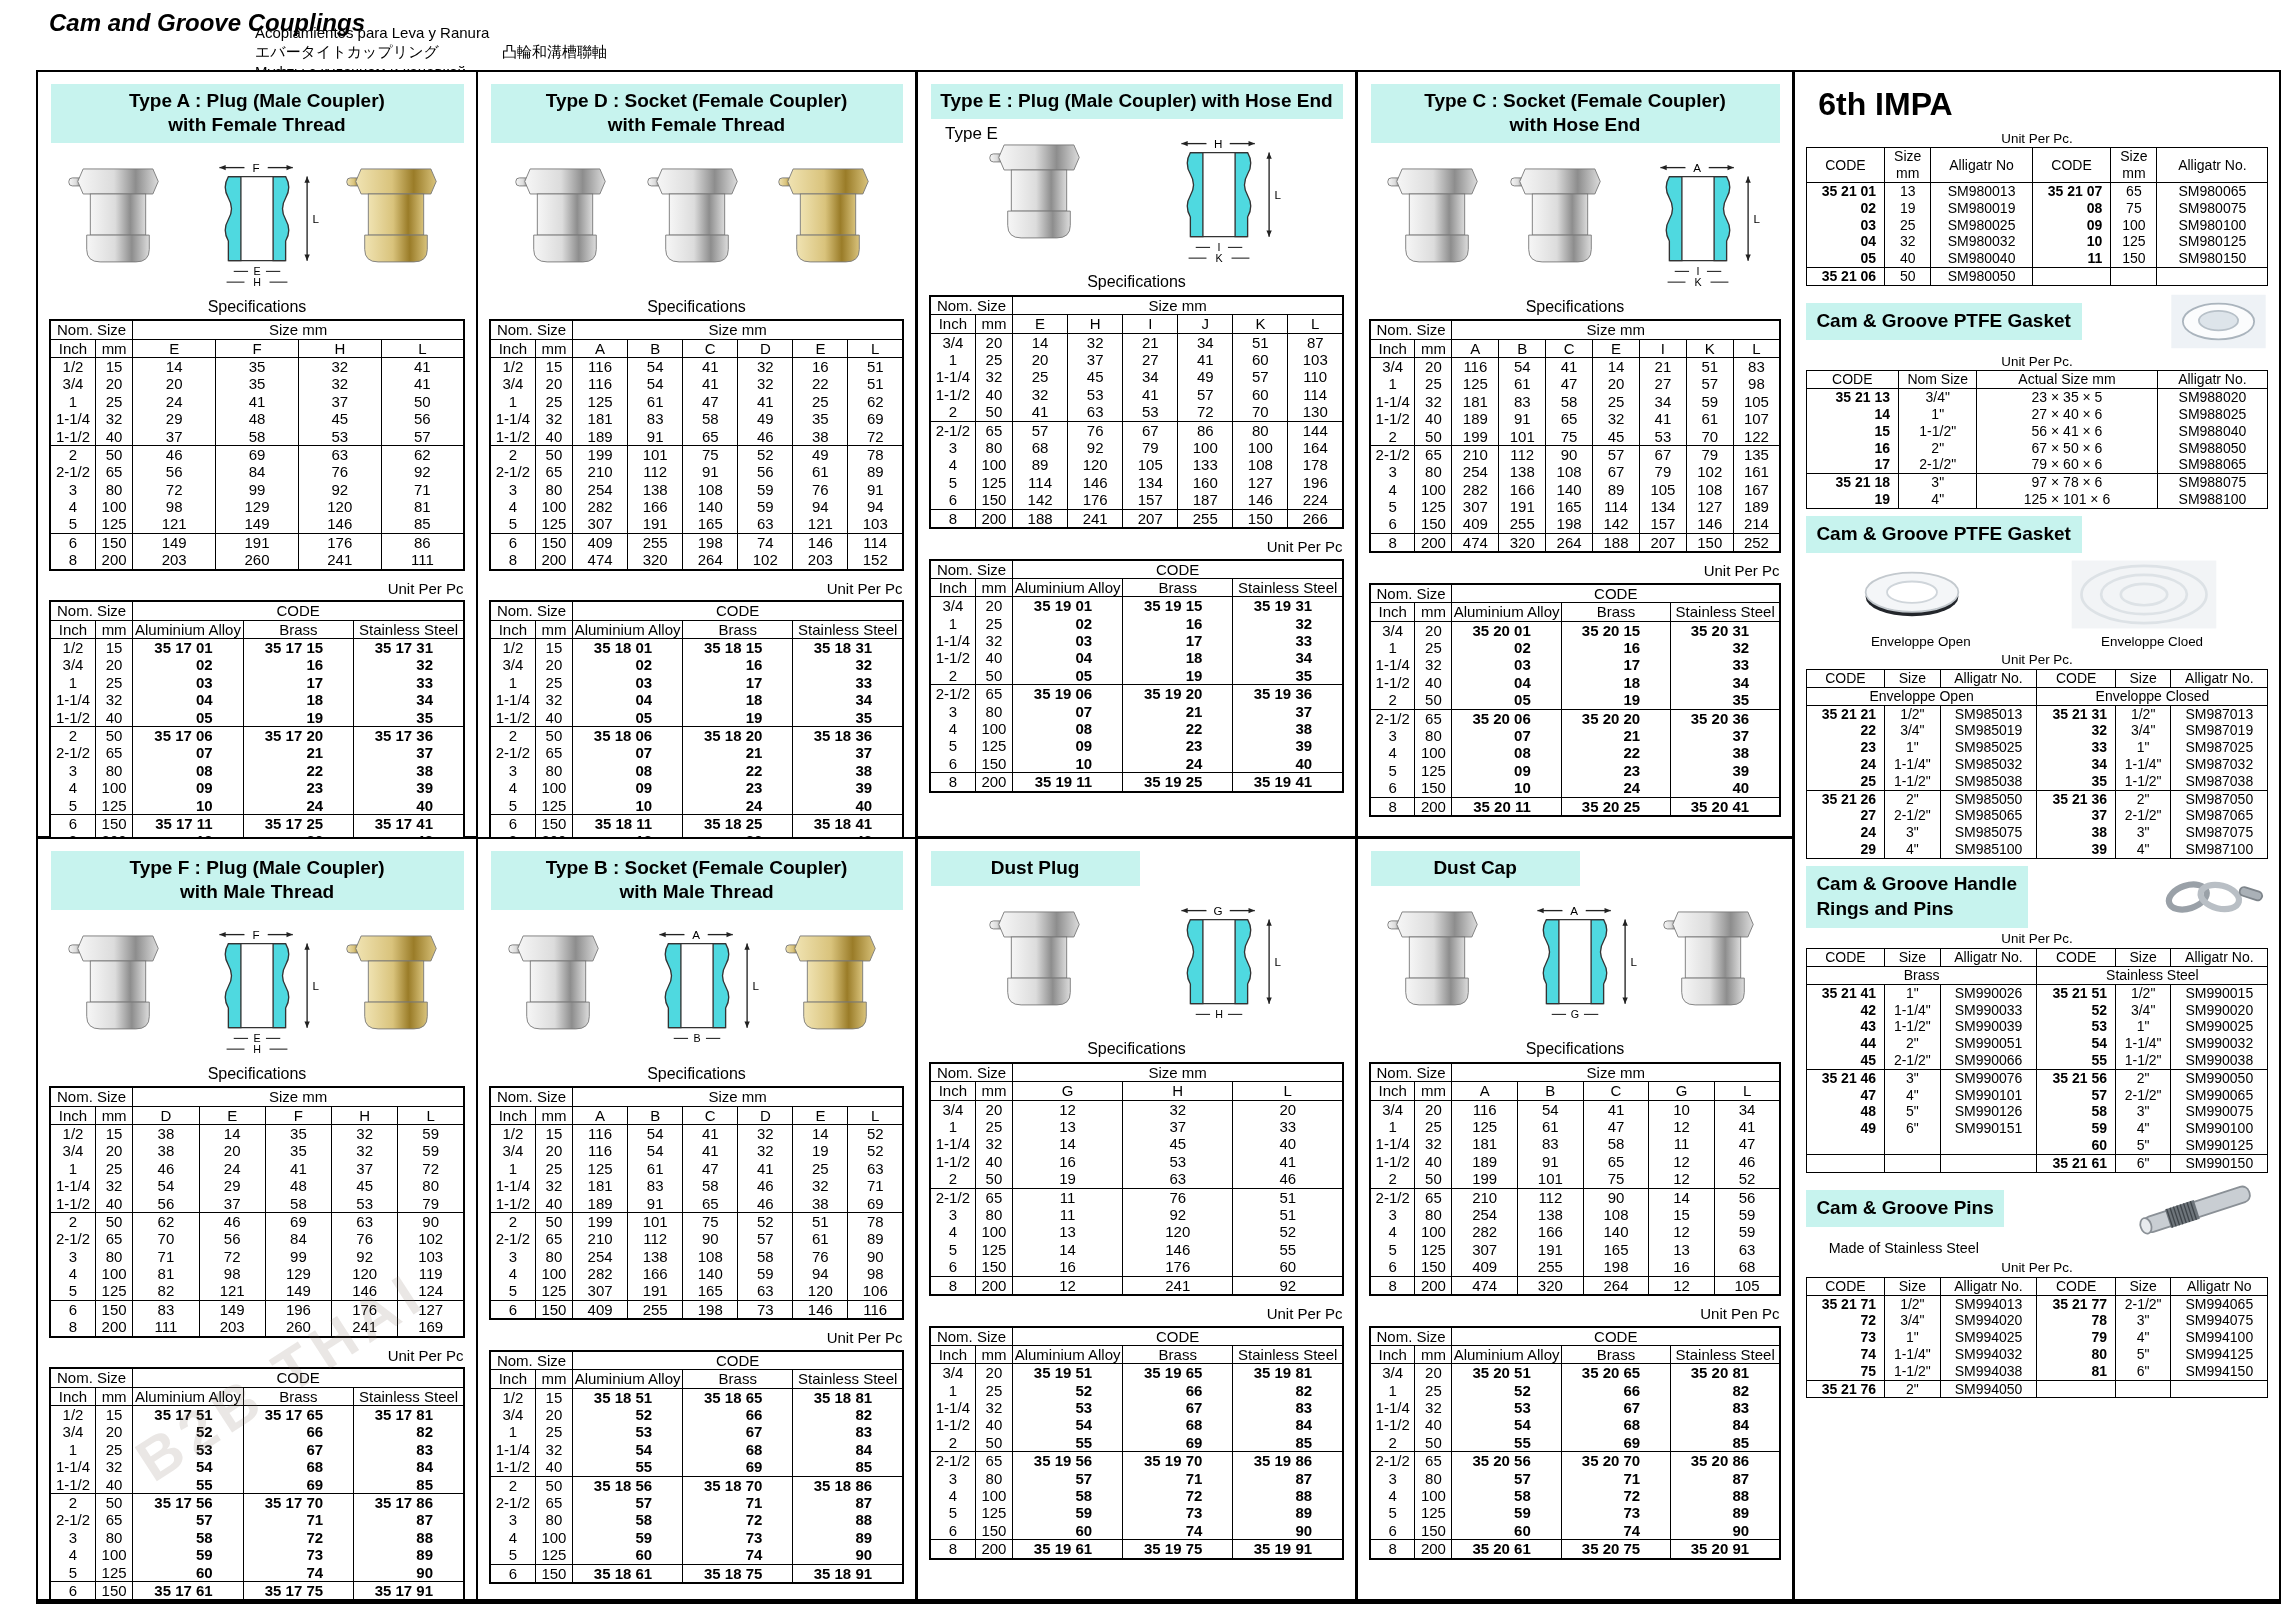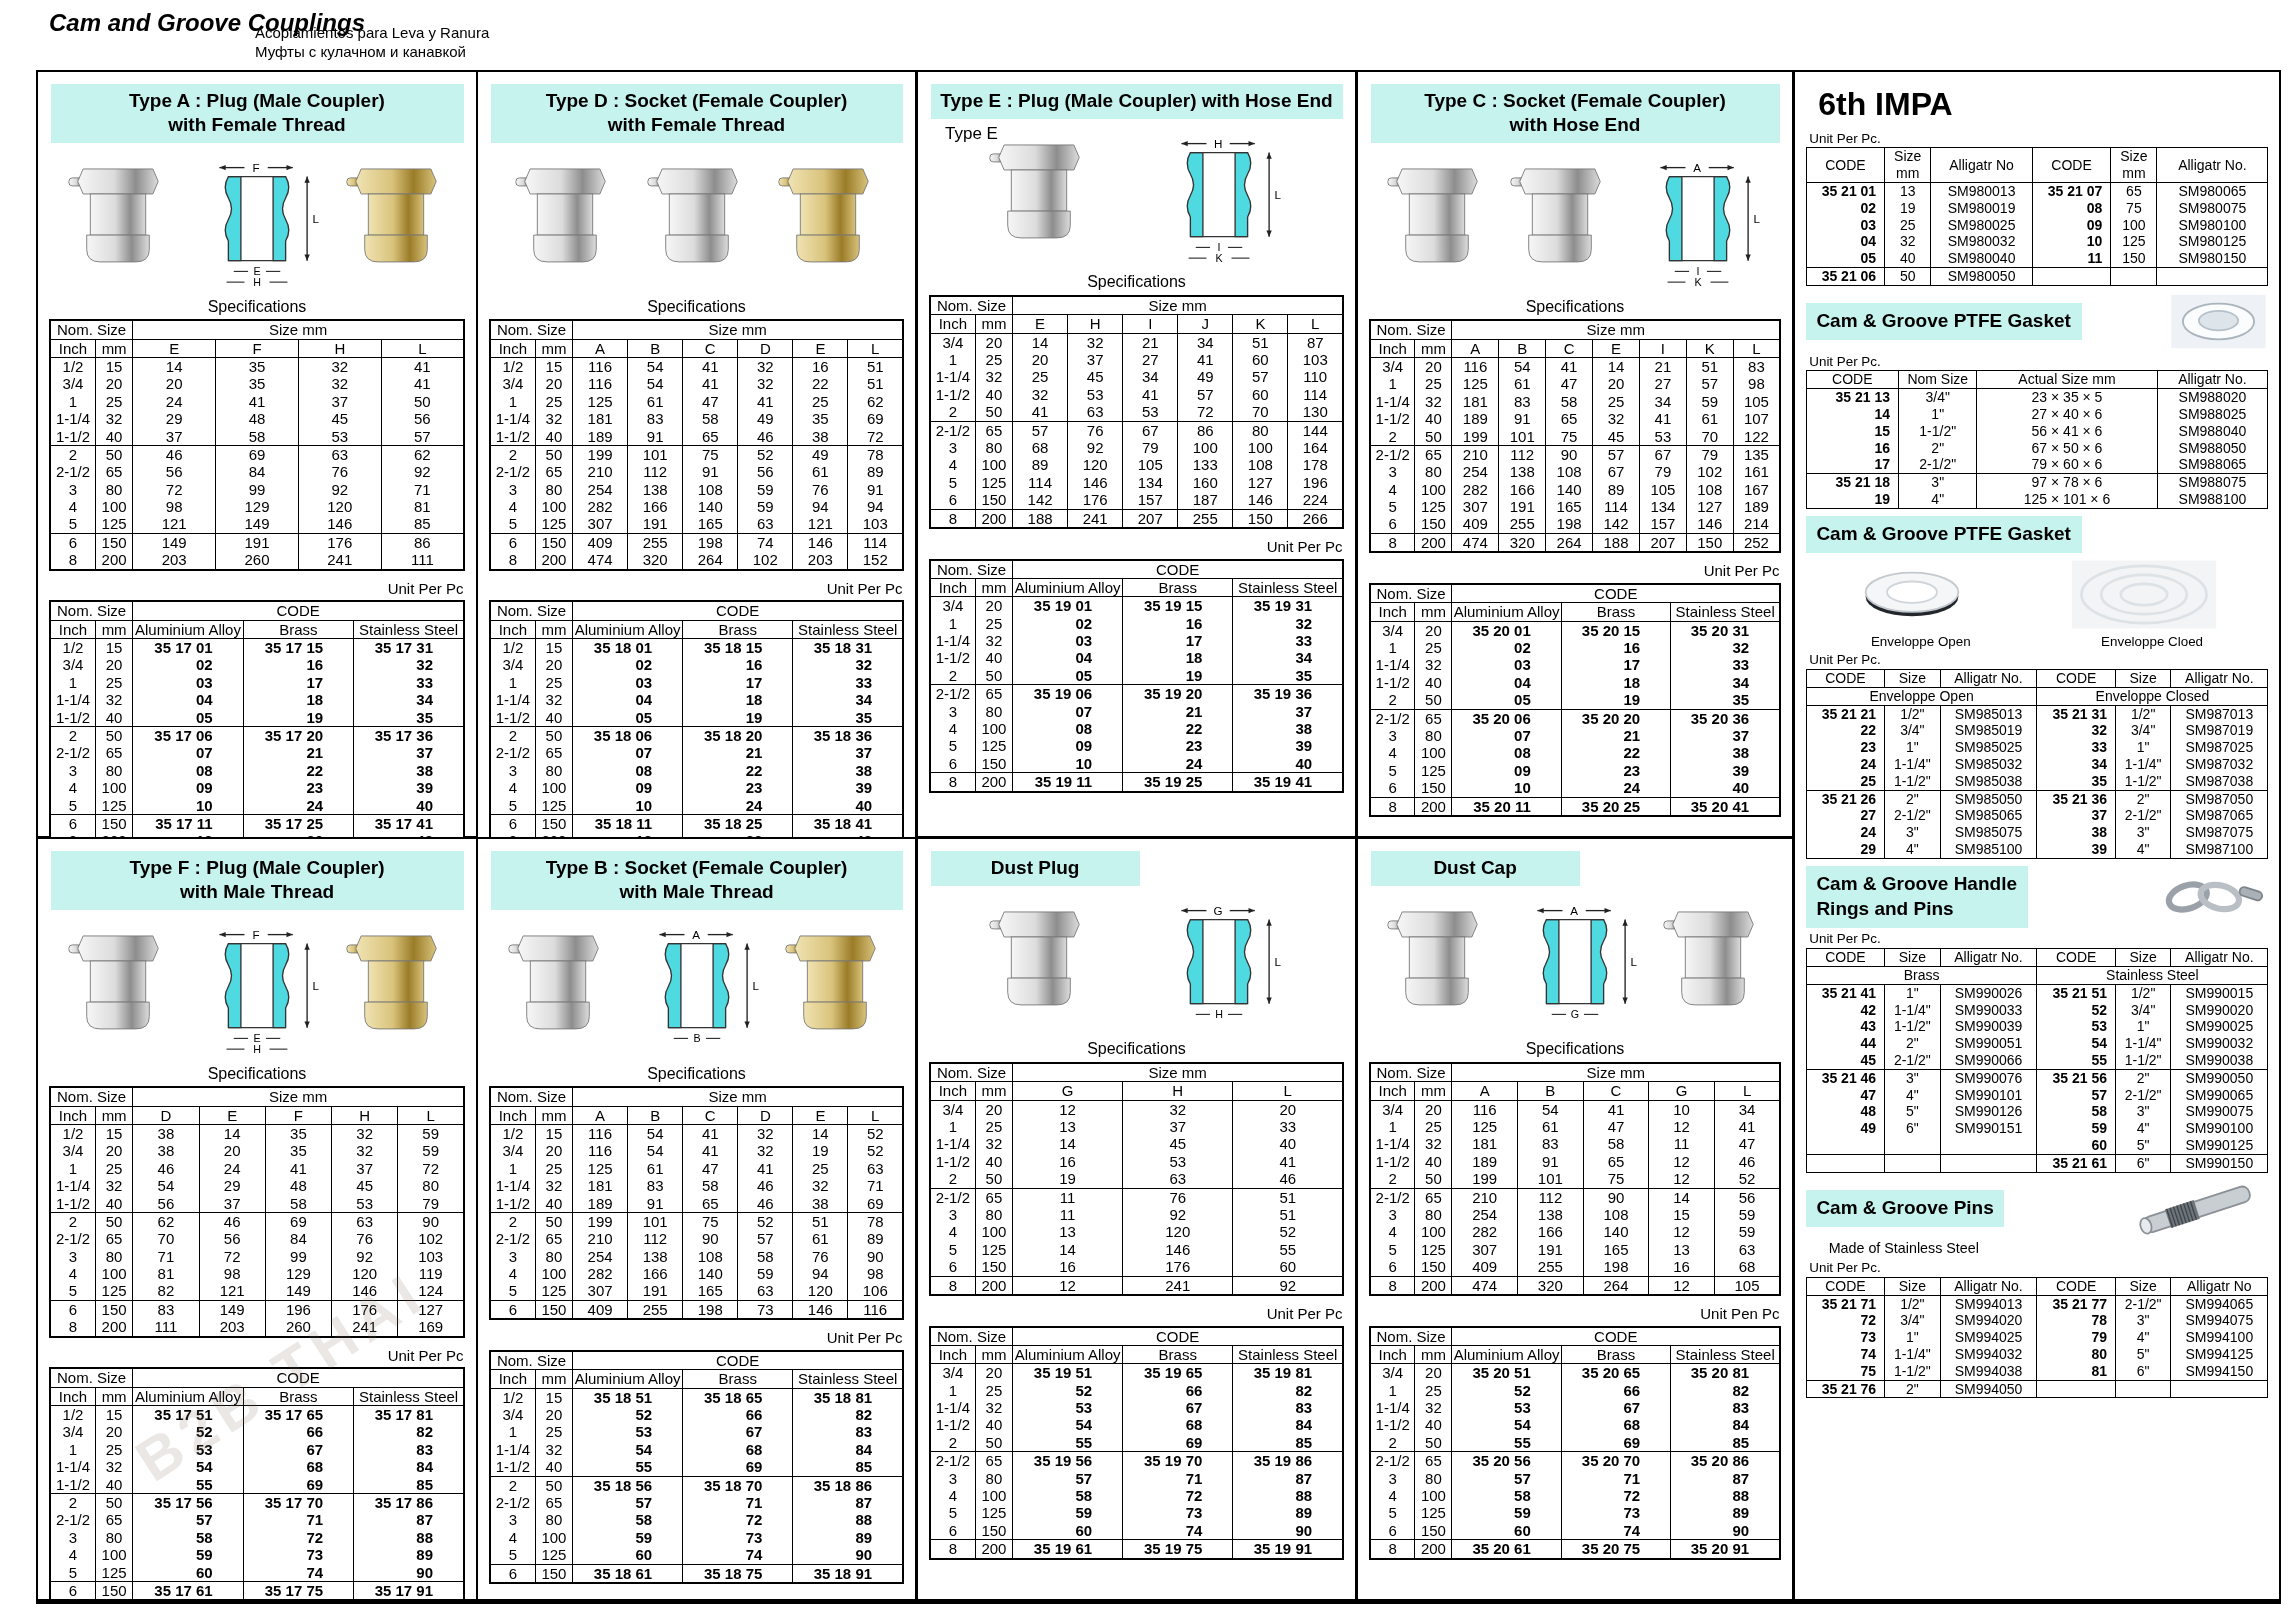--- a/index.html
+++ b/index.html
@@ -40,21 +40,21 @@
   .t tbody tr.gs td{border-top:1.8px solid #000;}
   .t td.cc{font-weight:700;text-align:right;padding-right:30px;}
 
   
   #sidebar{position:absolute;left:1793px;top:70px;width:488px;height:1533px;
            border:2.2px solid #000;box-sizing:border-box;padding:7.2px 10.7px;background:#fff;}
   .impa{font-size:32px;font-weight:700;margin:7.2px 0 7.2px 12.5px;}
   .sbrow{display:flex;align-items:center;justify-content:space-between;margin-top:7.2px;}
   .sb-head{background:#c7f3ee;font-weight:700;font-size:19px;padding:6.3px 10.7px;line-height:1.3;}
   .sbsub{font-size:14.3px;margin:3.6px 0 0 23px;}
-  .sbunit{text-align:left;font-size:13.4px;margin:3.6px 3.6px 1.8px;}
+  .sbunit{text-align:center;font-size:13.4px;margin:3.6px 3.6px 1.8px;}
   .st{border:1.8px solid #000;border-collapse:collapse;table-layout:fixed;width:100%;background:#fff;}
   .st th,.st td{font-weight:400;font-size:14px;line-height:1.2;text-align:center;padding:0 0.9px;overflow:hidden;}
   .st th+th,.st td+td{border-left:1.3px solid #000;}
   .st thead th{border-bottom:1.3px solid #000;}
   .st tbody tr.gs td{border-top:1.3px solid #000;}
   .st td.cs{font-weight:700;text-align:right;padding-right:8px;}
   .caps{display:flex;justify-content:space-around;font-size:13.4px;margin-top:1.8px;}
   .envimgs{display:flex;justify-content:space-around;align-items:center;margin-top:3.6px;}
 
   .wm{position:absolute;left:116px;top:1343px;font-size:59px;font-weight:700;letter-spacing:7.2px;
@@ -62,20 +62,21 @@
   .bottomrule{position:absolute;left:36px;top:1599px;width:2245px;height:4.5px;background:#000;}
 </style>
 </head>
 <body>
 
 <header class="pagehead">
   <div class="ptitle">Cam and Groove Couplings</div>
 </header>
 <div class="psubs">
   <div>Acoplamientos para Leva y Ranura</div>
+  <div><span>エバータイトカップリング</span><span class="cn">凸輪和溝槽聯軸</span></div>
   <div>Муфты с кулачном и канавкой</div>
 </div>
 
 <section class="panel" id="p-a">
   <div class="phead">
     <div>Type A : Plug (Male Coupler)</div>
     <div>with Female Thread</div>
   </div>
   <div class="imgs">
       <svg width="106" height="118" viewBox="0 0 118 132">

